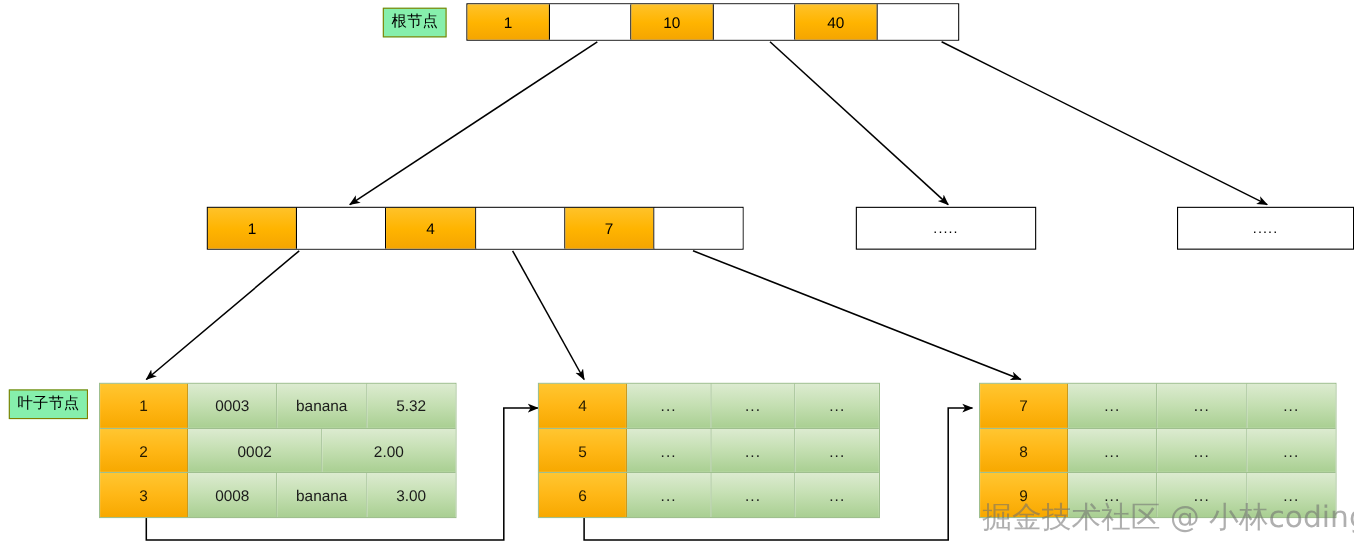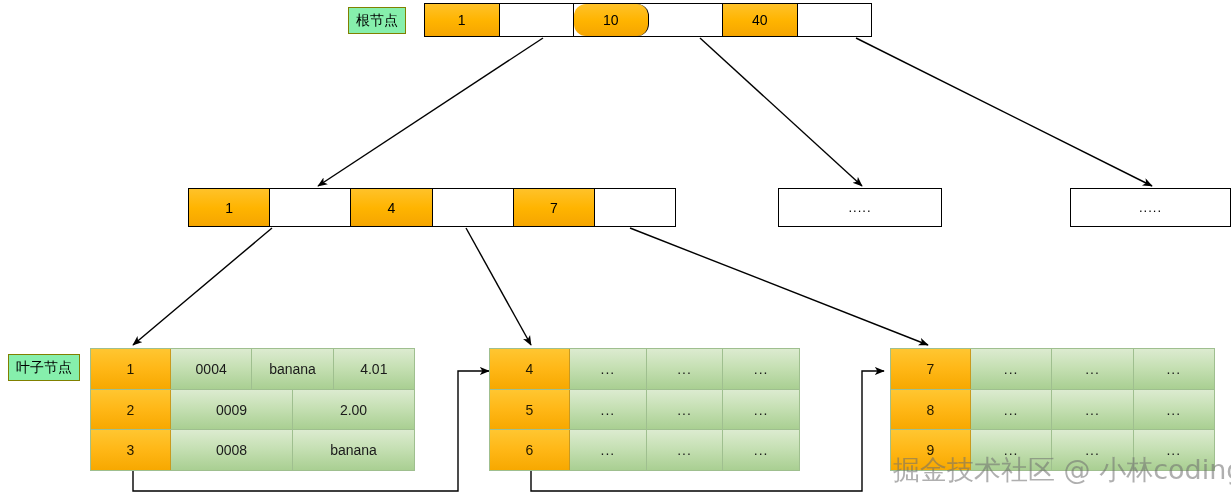--- a/index.html
+++ b/index.html
@@ -161,21 +161,21 @@
     <polyline points="531,471 531,491 862,491 862,371 884,371" fill="none" stroke="#000000" stroke-width="1.4" marker-end="url(#ah)"></polyline>
   </svg>
 
   <div class="side-label" style="left:348px; top:7px;">根节点</div>
 
   <div class="side-label" style="left:8px; top:354px;">叶子节点</div>
 
   <div class="index-node" id="root-node" style="left:424px; top:3px; width:448px; height:34px;">
       <div class="cell key" style="width: 16.5605%; flex: 1 1 0px;">1</div>
       <div class="cell ptr" style="width: 16.7728%; flex: 1 1 0px;"></div>
-      <div class="cell key" style="width: 16.5605%; flex: 1 1 0px; border-radius: 12px;">10</div>
+      <div class="cell key" style="width: 16.5605%; flex: 1 1 0px;">10</div>
       <div class="cell ptr" style="width: 16.7728%; flex: 1 1 0px;"></div>
       <div class="cell key" style="width: 16.5605%; flex: 1 1 0px;">40</div>
       <div class="cell ptr" style="width: 16.7728%; flex: 1 1 0px;"></div>
     </div>
 
   <div class="index-node" id="internal-node" style="left:188px; top:188px; width:488px; height:39px;">
       <div class="cell key" style="width: 16.5605%; flex: 1 1 0px;">1</div>
       <div class="cell ptr" style="width: 16.7728%; flex: 1 1 0px;"></div>
       <div class="cell key" style="width: 16.5605%; flex: 1 1 0px;">4</div>
       <div class="cell ptr" style="width: 16.7728%; flex: 1 1 0px;"></div>
@@ -183,33 +183,34 @@
       <div class="cell ptr" style="width: 16.7728%; flex: 1 1 0px;"></div>
     </div>
 
   <div class="ellipsis-box" style="left:778px; top:188px; width:164px; height:39px;">.....</div>
 
   <div class="ellipsis-box" style="left:1070px; top:188px; width:161px; height:39px;">.....</div>
 
   <div class="leaf" id="leaf-0" style="left:90px; top:348px; width:325px; height:123px;">
       <div class="leaf-row">
         <div class="lc key" style="flex: 0 0 80px;">1</div>
-        <div class="lc data" style="flex: 1 1 0px;">0004</div>
+        <div class="lc data" style="flex: 1 1 0px;">0003</div>
         <div class="lc data" style="flex: 1 1 0px;">banana</div>
-        <div class="lc data" style="flex: 1 1 0px;">4.01</div>
+        <div class="lc data" style="flex: 1 1 0px;">5.32</div>
       </div>
       <div class="leaf-row">
         <div class="lc key" style="flex: 0 0 80px;">2</div>
-        <div class="lc data" style="flex: 1 1 0px;">0009</div>
+        <div class="lc data" style="flex: 1 1 0px;">0002</div>
         <div class="lc data" style="flex: 1 1 0px;">2.00</div>
       </div>
       <div class="leaf-row">
         <div class="lc key" style="flex: 0 0 80px;">3</div>
         <div class="lc data" style="flex: 1 1 0px;">0008</div>
         <div class="lc data" style="flex: 1 1 0px;">banana</div>
+        <div class="lc data" style="flex: 1 1 0px;">3.00</div>
       </div>
     </div>
 
   <div class="leaf" id="leaf-1" style="left:489px; top:348px; width:311px; height:123px;">
       <div class="leaf-row">
         <div class="lc key" style="flex: 0 0 80px;">4</div>
         <div class="lc data dots" style="flex: 1 1 0px;">...</div>
         <div class="lc data dots" style="flex: 1 1 0px;">...</div>
         <div class="lc data dots" style="flex: 1 1 0px;">...</div>
       </div>

